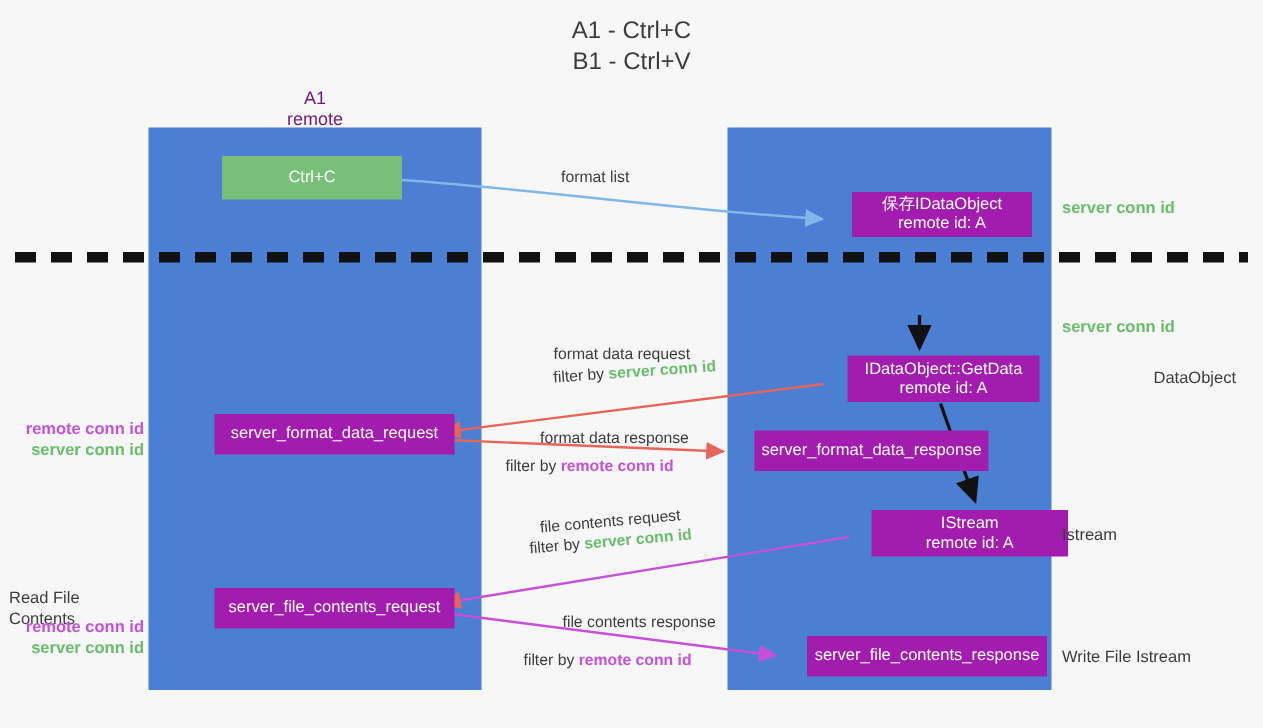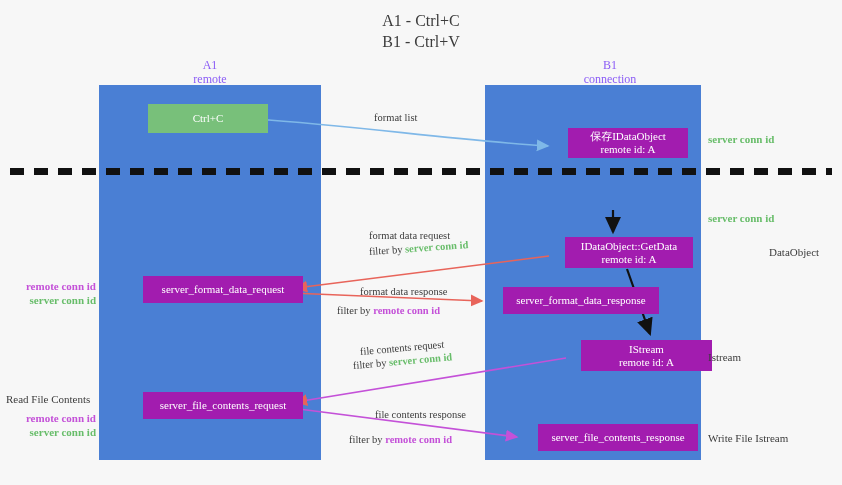--- a/index.html
+++ b/index.html
@@ -13,41 +13,40 @@
     position: relative;
     overflow: hidden;
     font-family: "Liberation Sans", sans-serif;
     color: #3c3c3c;
   }
   #canvas {
     position: absolute;
     left: 0; top: 0;
     width: 842px;
     height: 359px;
-    font-family: Liberation Serif, serif;
   }
   .abs { position: absolute; }
 
   
   #title {
     left: 0; top: 10px;
     width: 842px;
     text-align: center;
     font-size: 16px;
     line-height: 21px;
     color: #3c3c3c;
     white-space: pre-line;
   }
 
   
   .col-head {
     text-align: center;
     font-size: 12px;
     line-height: 14px;
-    color: #8b5cf6;
+    color: #701a75;
     white-space: pre-line;
   }
   #head-a1 { left: 130px; top: 58px; width: 160px; }
   #head-b1 { left: 530px; top: 58px; width: 160px; }
 
   
   .lane {
     background: #4a7fd4;
   }
   #lane-a1 { left: 99px; top: 85px; width: 222px; height: 375px; }
@@ -144,22 +143,20 @@
 </head>
 <body>
 
 <div id="canvas">
 
   <div id="title" class="abs">A1 - Ctrl+C
 B1 - Ctrl+V</div>
 
   <div id="head-a1" class="abs col-head">A1
 remote</div>
-  <div id="head-b1" class="abs col-head">B1
-connection</div>
 
   <div id="lane-a1" class="abs lane"></div>
   <div id="lane-b1" class="abs lane"></div>
 
   <svg id="wires" class="abs" viewBox="0 0 842 485">
     <defs>
       <marker id="ah-blue" markerWidth="9" markerHeight="9" refX="7" refY="4.5" orient="auto">
         <path d="M0,0.8 L8,4.5 L0,8.2 Z" fill="#7fb8e8"></path>
       </marker>
       <marker id="ah-red" markerWidth="9" markerHeight="9" refX="7" refY="4.5" orient="auto">

